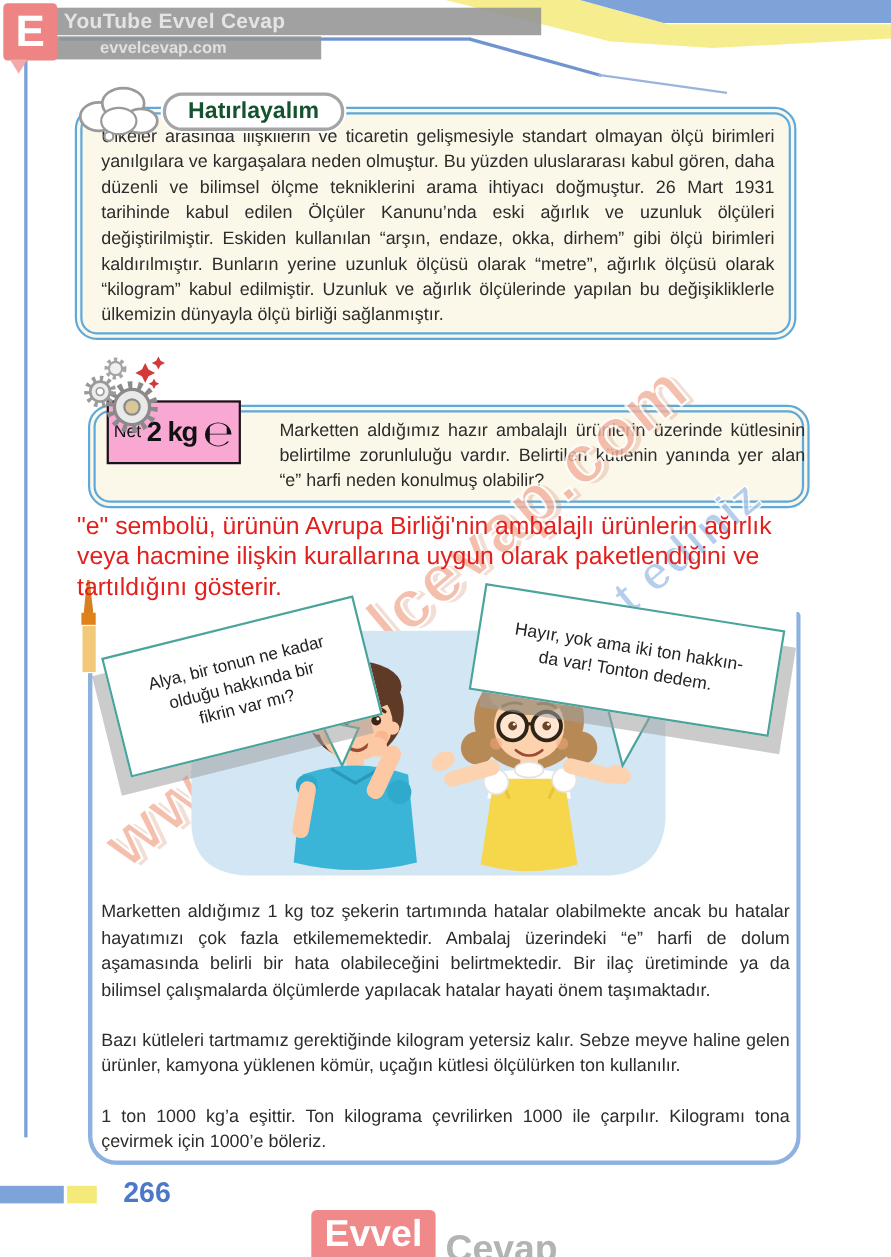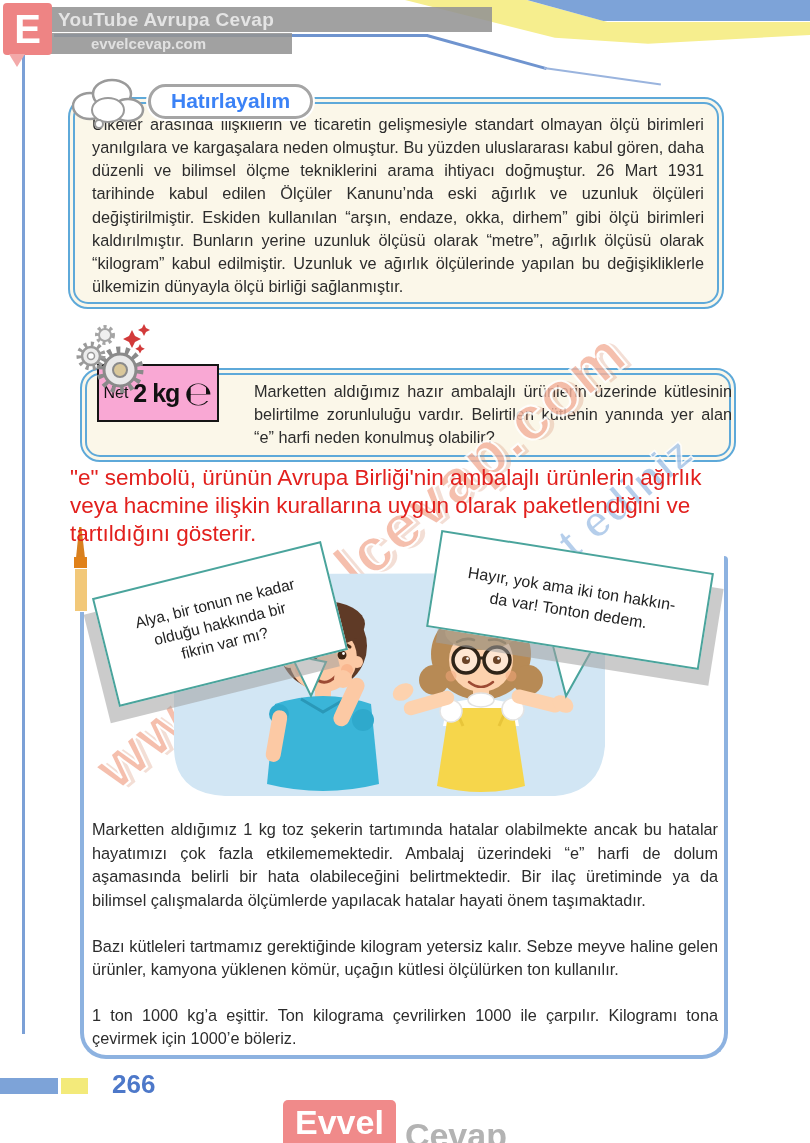--- a/index.html
+++ b/index.html
@@ -40,21 +40,21 @@
   .box-dusun{left:80px;top:368px;width:656px;height:94px;}
 
   .box-hatirla p{position:absolute;left:22px;top:14px;width:612px;margin:0;font-size:16.3px;line-height:1.42;
     text-align:justify;color:#2c2c2c;font-weight:500;}
   .q-text{position:absolute;left:172px;top:10px;width:478px;margin:0;font-size:16.3px;line-height:1.42;
     text-align:justify;color:#2c2c2c;font-weight:500;}
 
   
   .pill{position:absolute;background:#fff;border:3px solid #a5a5a5;border-radius:999px;
     padding:2px 20px 3px 20px;z-index:4;box-shadow:0 0 0 2px #fff;}
-  .pill span{color:#3b82f6;font-size:21px;font-weight:700;}
+  .pill span{color:#14532d;font-size:21px;font-weight:700;}
   .pill-hatirla{left:148px;top:84px;}
   .pill-dusun{left:148px;top:349px;}
   .icon-cloud{position:absolute;left:66px;top:74px;z-index:5;}
   .icon-gears{position:absolute;left:74px;top:322px;z-index:5;}
 
   
   .net-box{position:absolute;left:97px;top:364px;width:118px;height:54px;background:#f9a8d4;border:2.5px solid #151515;
     display:flex;align-items:center;justify-content:center;gap:5px;z-index:4;}
   .net-box .nlab{font-size:16px;color:#111;}
   .net-box .nval{font-size:25px;font-weight:800;letter-spacing:-1px;color:#111;}
@@ -112,21 +112,21 @@
 
   <div class="ribbon-yellow"></div>
   <div class="ribbon-blue"></div>
 
   <div class="frame-left"></div>
   <div class="frame-top"></div>
   <div class="frame-diag"></div>
   <div class="frame-diag2"></div>
 
   <div class="hdr-bar1">
-    <span>YouTube Avrupa Cevap</span>
+    <span>YouTube Evvel Cevap</span>
   </div>
   <div class="hdr-bar2">
     <span>evvelcevap.com</span>
   </div>
   <div class="logo-e">
     <span>E</span>
   </div>
 
   <section class="box box-hatirla">
     <p>Ülkeler arasında ilişkilerin ve ticaretin gelişmesiyle standart olmayan ölçü birimleri yanılgılara ve kargaşalara neden olmuştur. Bu yüzden uluslararası kabul gören, daha düzenli ve bilimsel ölçme tekniklerini arama ihtiyacı doğmuştur. 26 Mart 1931 tarihinde kabul edilen Ölçüler Kanunu’nda eski ağırlık ve uzunluk ölçüleri değiştirilmiştir. Eskiden kullanılan “arşın, endaze, okka, dirhem” gibi ölçü birimleri kaldırılmıştır. Bunların yerine uzunluk ölçüsü olarak “metre”, ağırlık ölçüsü olarak “kilogram” kabul edilmiştir. Uzunluk ve ağırlık ölçülerinde yapılan bu değişikliklerle ülkemizin dünyayla ölçü birliği sağlanmıştır.</p>

